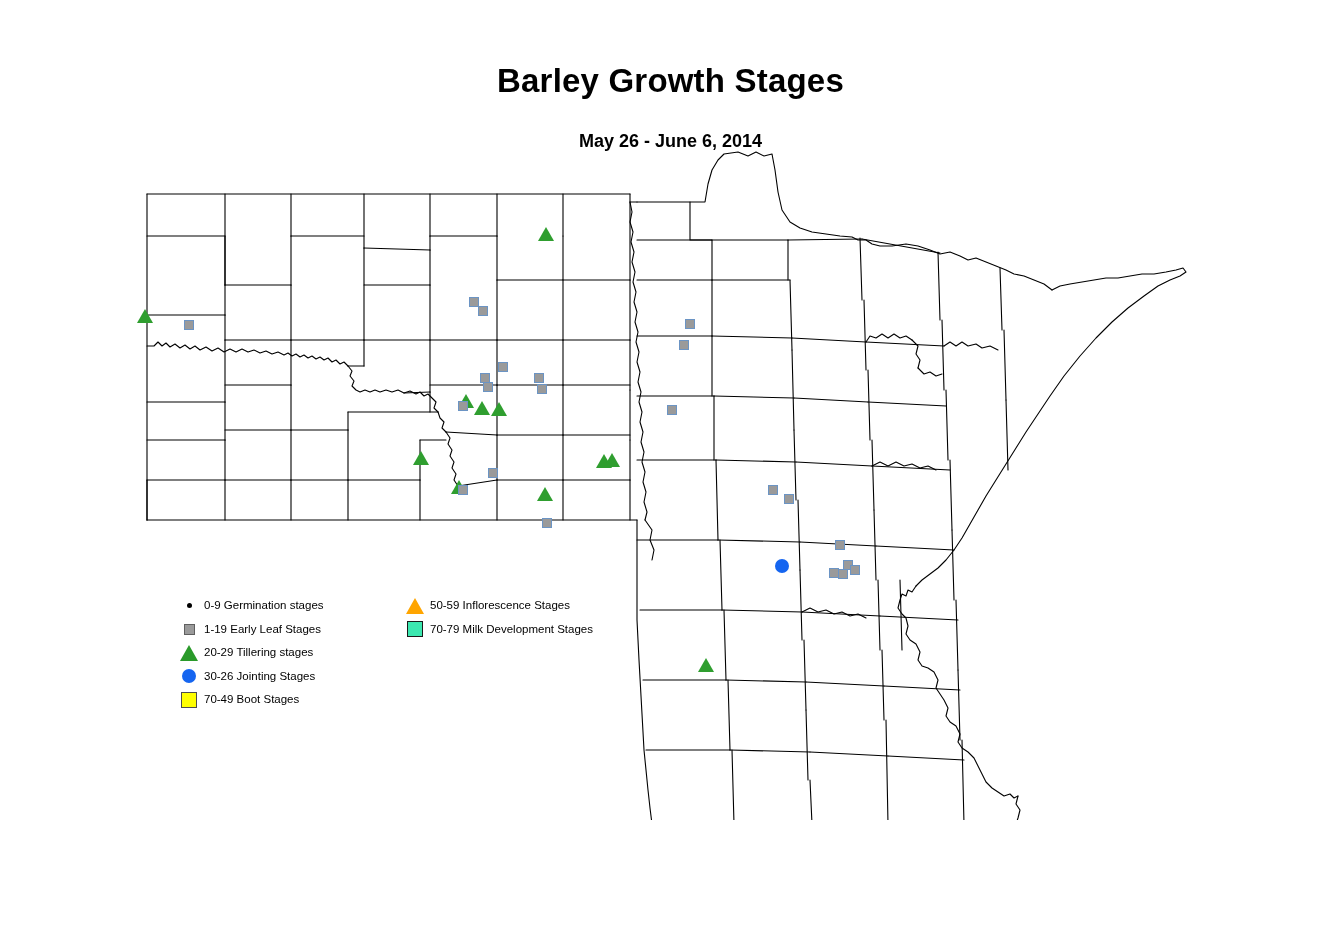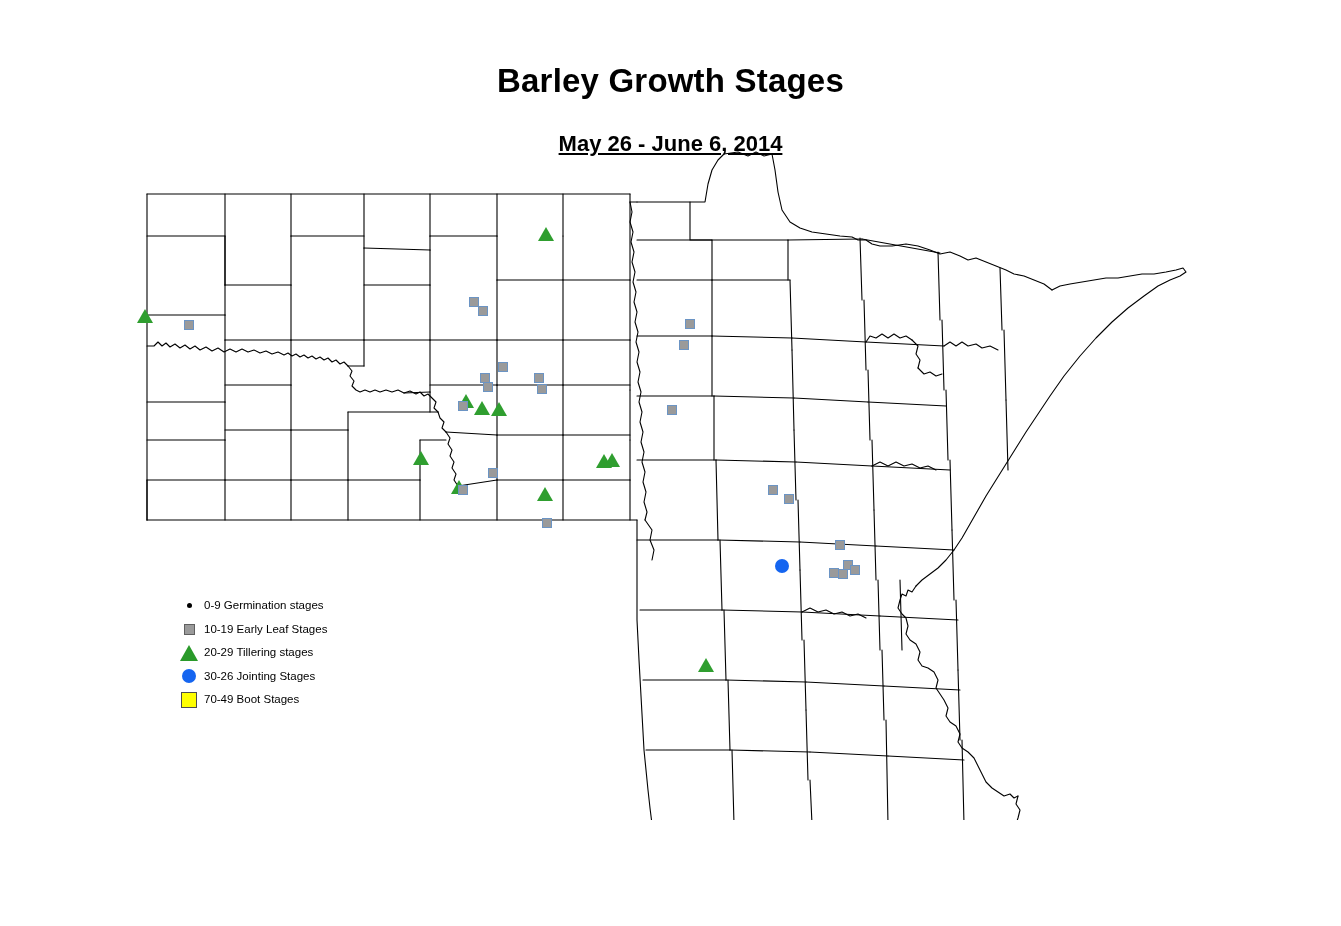--- a/index.html
+++ b/index.html
@@ -31,24 +31,23 @@
     font-size: 33px;
     font-weight: bold;
     color: #000000;
     letter-spacing: 0.2px;
   }
   #subtitle {
     position: absolute;
     left: 0; top: 131px;
     width: 1341px;
     text-align: center;
-    font-size: 22px;
+    font-size: 18px;
     font-weight: bold;
     color: #000000;
-    text-decoration: underline;
   }
 
   
   #map-wrap {
     position: absolute;
     left: 0px; top: 140px;
     width: 1341px;
     height: 680px;
   }
   #map-svg { display: block; }
@@ -514,21 +513,21 @@
         <span class="legend-swatch">
             <i class="sw-dot"></i>
           </span>
         <span class="legend-label">0-9 Germination stages</span>
       </div>
 
       <div class="legend-row">
         <span class="legend-swatch">
             <i class="sw-square"></i>
           </span>
-        <span class="legend-label">10-19 Early Leaf Stages</span>
+        <span class="legend-label">1-19 Early Leaf Stages</span>
       </div>
 
       <div class="legend-row">
         <span class="legend-swatch">
             <i class="sw-tri"></i>
           </span>
         <span class="legend-label">20-29 Tillering stages</span>
       </div>
 
       <div class="legend-row">
@@ -542,21 +541,33 @@
         <span class="legend-swatch">
             <i class="sw-square big yellow"></i>
           </span>
         <span class="legend-label">70-49 Boot Stages</span>
       </div>
 
     </div>
 
     <div class="legend-col right">
 
-
-
+      <div class="legend-row">
+        <span class="legend-swatch">
+            <i class="sw-tri orange"></i>
+          </span>
+        <span class="legend-label">50-59 Inflorescence Stages</span>
+      </div>
+
+
+      <div class="legend-row">
+        <span class="legend-swatch">
+            <i class="sw-square big teal"></i>
+          </span>
+        <span class="legend-label">70-79 Milk Development Stages</span>
+      </div>
 
 
 
     </div>
   </div>
 
 </div>
 
 </body></html>

